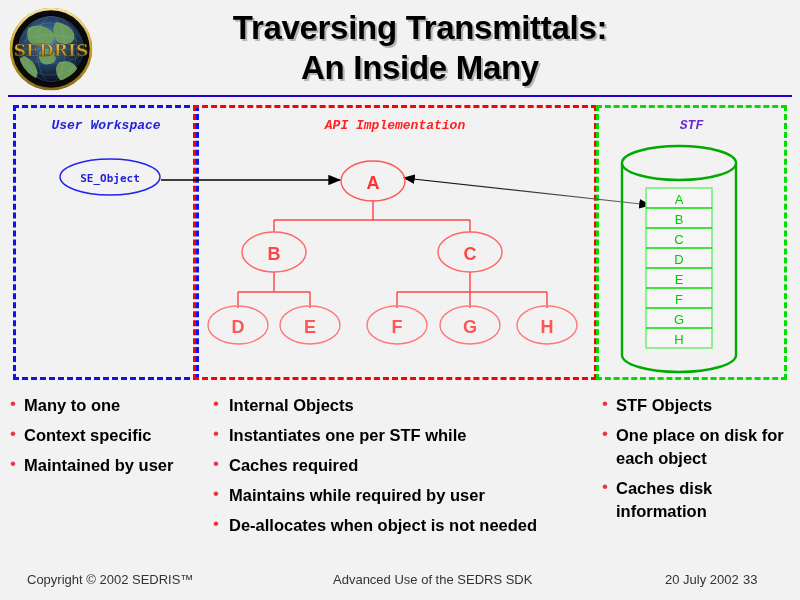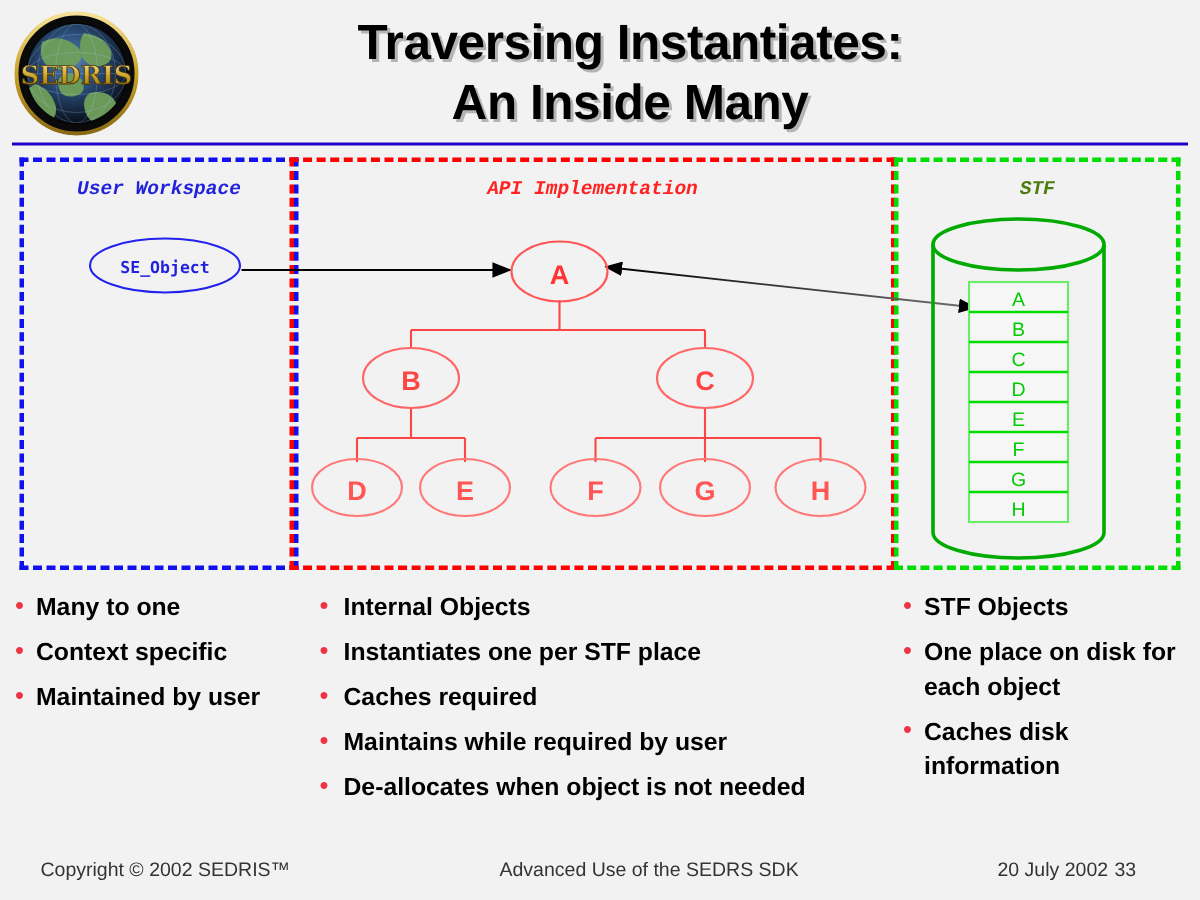--- a/index.html
+++ b/index.html
@@ -75,21 +75,21 @@
     left: 0;
     width: 100%;
     text-align: center;
     font-family: Liberation Mono, monospace;
     font-size: 13px;
     font-weight: bold;
     font-style: italic;
   }
   #label-user  { color: #2222dd; }
   #label-api   { color: #ff2222; }
-  #label-stf   { color: #4d7c0f; }
+  #label-stf   { color: #6d28d9; }
 
   
   #diagram {
     position: absolute;
     left: 0; top: 0;
     width: 800px; height: 600px;
     pointer-events: none;
   }
 
   
@@ -174,21 +174,21 @@
       <ellipse cx="43" cy="43" rx="33" ry="14"></ellipse>
       <ellipse cx="43" cy="43" rx="33" ry="26"></ellipse>
       <ellipse cx="43" cy="43" rx="14" ry="33"></ellipse>
       <ellipse cx="43" cy="43" rx="26" ry="33"></ellipse>
       <line x1="10" y1="43" x2="76" y2="43"></line>
     </g>
     <text x="43" y="50" text-anchor="middle" font-family="DejaVu Serif, Liberation Serif, serif" font-size="17" font-weight="bold" fill="url(#goldGrad)" stroke="#4a3508" stroke-width="0.6">SEDRIS</text>
   </svg>
 
   <div id="title">
-    <span>Traversing Instantiates:</span>
+    <span>Traversing Transmittals:</span>
     <span class="l2">An Inside Many</span>
   </div>
   <div id="title-rule"></div>
 
   <div class="region" id="region-user">
     <div class="region-label" id="label-user">User Workspace</div>
   </div>
 
   <div class="region" id="region-api">
     <div class="region-label" id="label-api">API Implementation</div>
@@ -310,21 +310,21 @@
     </div>
   </div>
 
   <div class="col" id="col2">
     <div class="bullet-row">
       <span class="bullet-dot">•</span>
       <span class="bullet-text">Internal Objects</span>
     </div>
     <div class="bullet-row">
       <span class="bullet-dot">•</span>
-      <span class="bullet-text">Instantiates one per STF place</span>
+      <span class="bullet-text">Instantiates one per STF while</span>
     </div>
     <div class="bullet-row">
       <span class="bullet-dot">•</span>
       <span class="bullet-text">Caches required</span>
     </div>
     <div class="bullet-row">
       <span class="bullet-dot">•</span>
       <span class="bullet-text">Maintains while required by user</span>
     </div>
     <div class="bullet-row">

